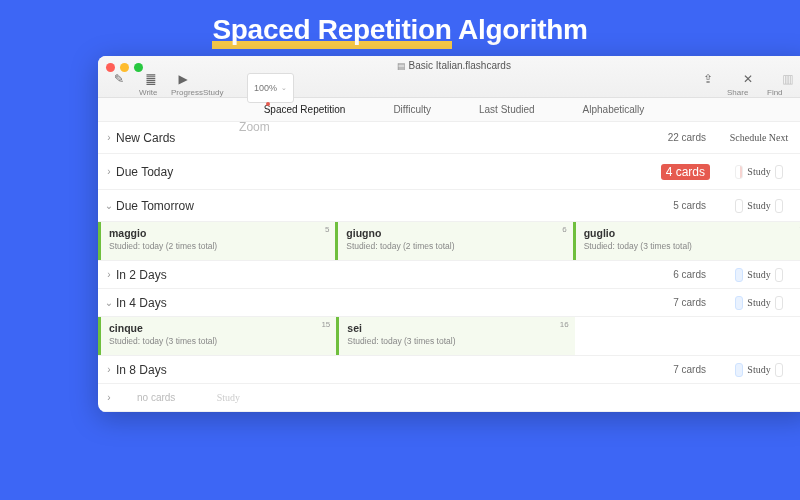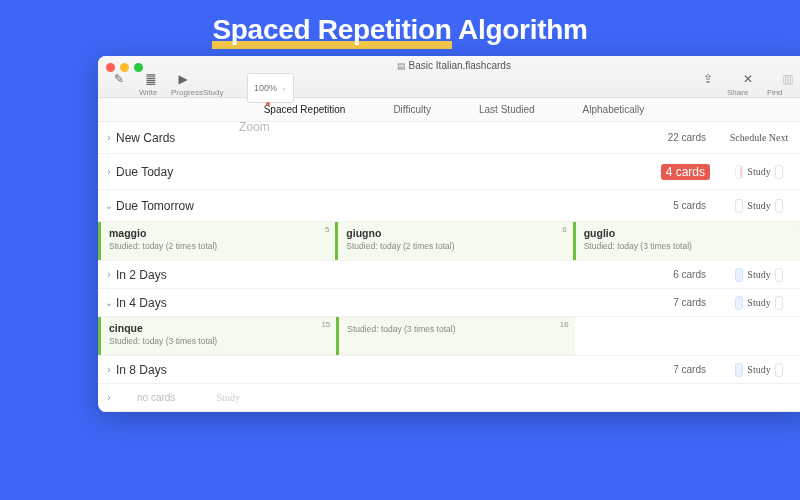--- a/index.html
+++ b/index.html
@@ -308,20 +308,21 @@
     </div>
   </div>
   <div class="card-strip">
     <div class="card">
       <span class="num">15</span>
       <div class="cword">cinque</div>
       <div class="cmeta">Studied: today (3 times total)</div>
     </div>
     <div class="card">
       <span class="num">16</span>
+      <div class="cword">sei</div>
       <div class="cmeta">Studied: today (3 times total)</div>
     </div>
     <div class="card" style="background:#fff;border-left:none"></div>
   </div>
 
   <div class="section-row">
     <span class="arrow">›</span>
     <span class="seclabel">In 8 Days</span>
     <span class="count">7 cards</span>
     <div class="act-cell">

